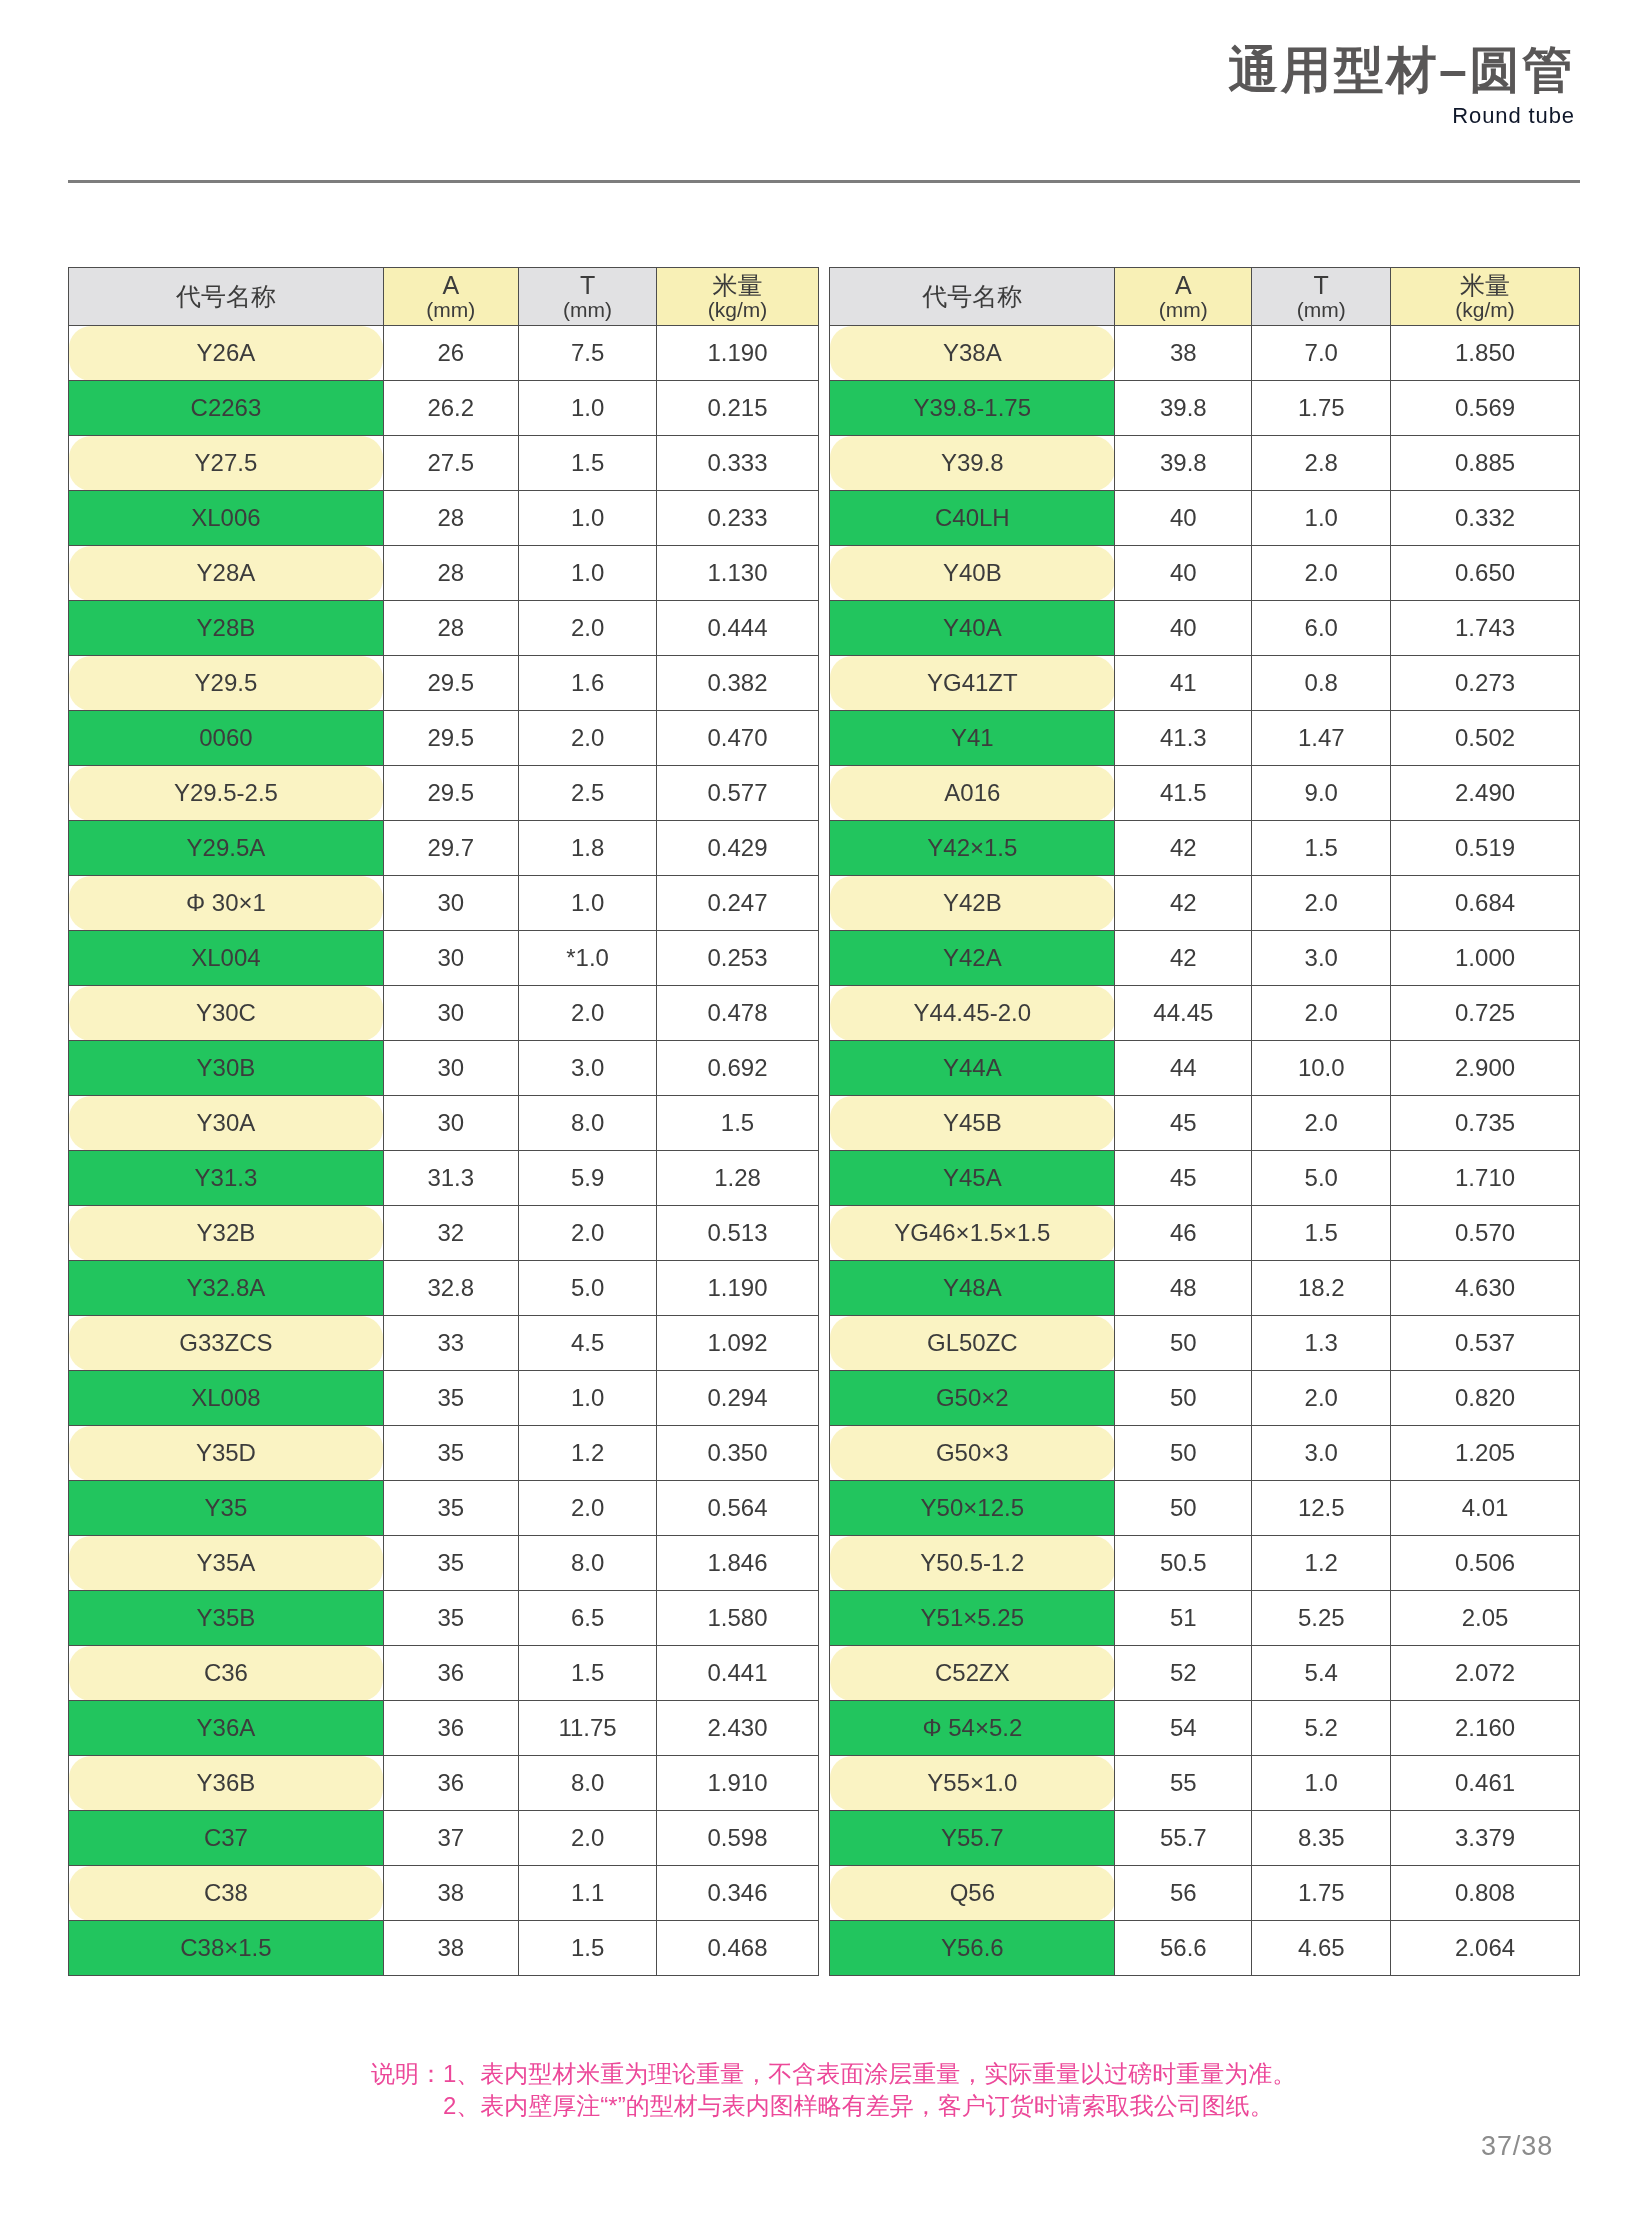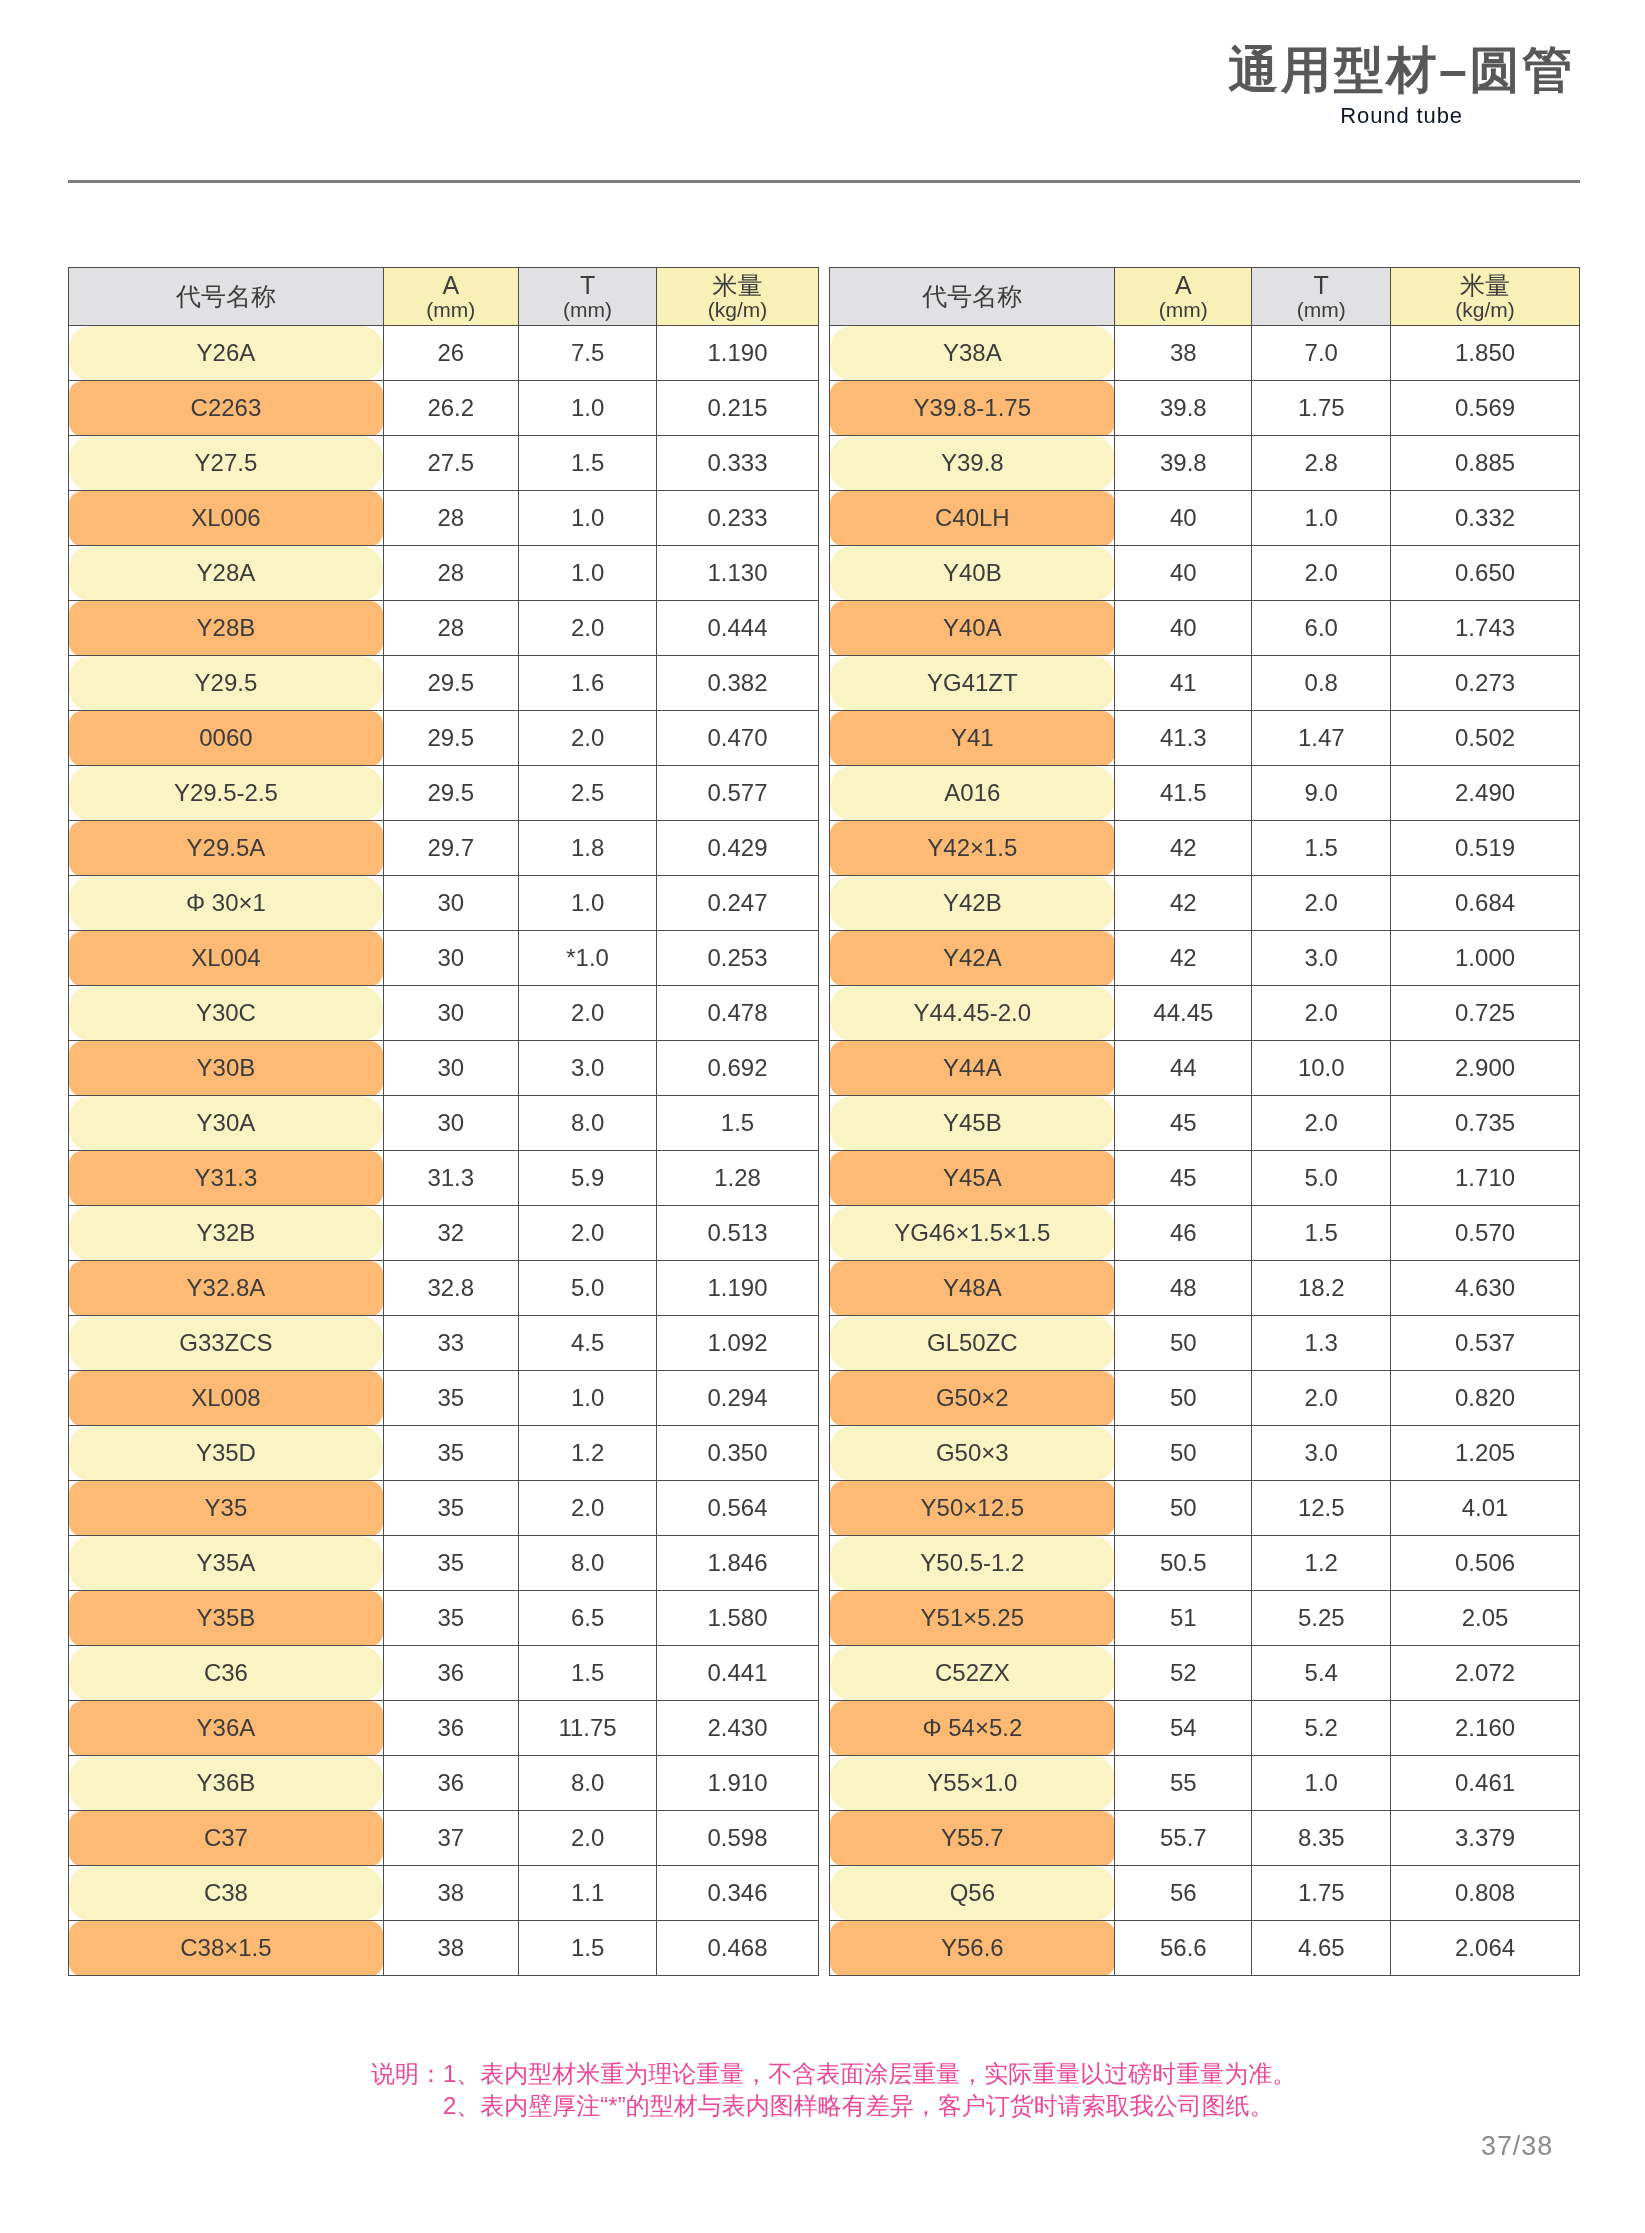--- a/index.html
+++ b/index.html
@@ -2,38 +2,38 @@
 <html style="font-size:14.4px"><head>
 <meta charset="utf-8">
 <style>
   html,body{margin:0;padding:0;background:#ffffff;}
   body{
     width:1645px;height:2233px;position:relative;
     font-family:"Liberation Sans","DejaVu Sans",sans-serif;
     color:#3c3c3c;
   }
   
-  .header-block{position:absolute;top:43px;right:70px;text-align:center;}
+  .header-block{position:absolute;top:43px;right:70px;text-align:right;}
   .page-title{font-size:50px;font-weight:bold;color:#595757;letter-spacing:2.7px;line-height:1.1;}
   .page-subtitle{font-size:22px;color:#0f172a;letter-spacing:0.9px;margin-top:5.4px;}
   .header-rule{position:absolute;top:180px;left:68px;width:1512px;height:2.7px;background:#7d7d7d;}
   
   .tables-wrap{position:absolute;top:267px;left:68px;width:1512px;display:flex;gap:10.8px;}
   .half{flex:1;}
   table{border-collapse:collapse;width:100%;table-layout:fixed;}
   th,td{border:1.8px solid #4d4d4d;text-align:center;vertical-align:middle;overflow:hidden;}
   thead tr{height:58px;}
   tbody tr{height:55px;}
   th{font-weight:normal;background:#e1e1e3;padding:3px 0;}
   th.yellow{background:#f8f0b6;}
   .hdr-main{font-size:25px;color:#3c3c3c;line-height:1.05;display:block;}
   .hdr-unit{font-size:21px;color:#3c3c3c;line-height:1.05;display:block;}
   td{font-size:24px;background:#ffffff;}
   td.code.yellow{background:#faf3c3;border-radius:22px;}
-  td.code.gray{background:#fdba74;border-radius:13px;}
+  td.code.gray{background:#22c55e;}
   
   .notes{position:absolute;top:2058px;left:371px;font-size:24px;color:#ec4899;display:flex;}
   .notes .prefix{white-space:nowrap;line-height:32px;}
   .notes .lines div{line-height:32px;}
   
   .page-number{position:absolute;top:2131px;left:1437px;font-size:27px;color:#8c8c8c;letter-spacing:0.9px;margin-left:44px;}
 </style>
 </head>
 <body>
 

